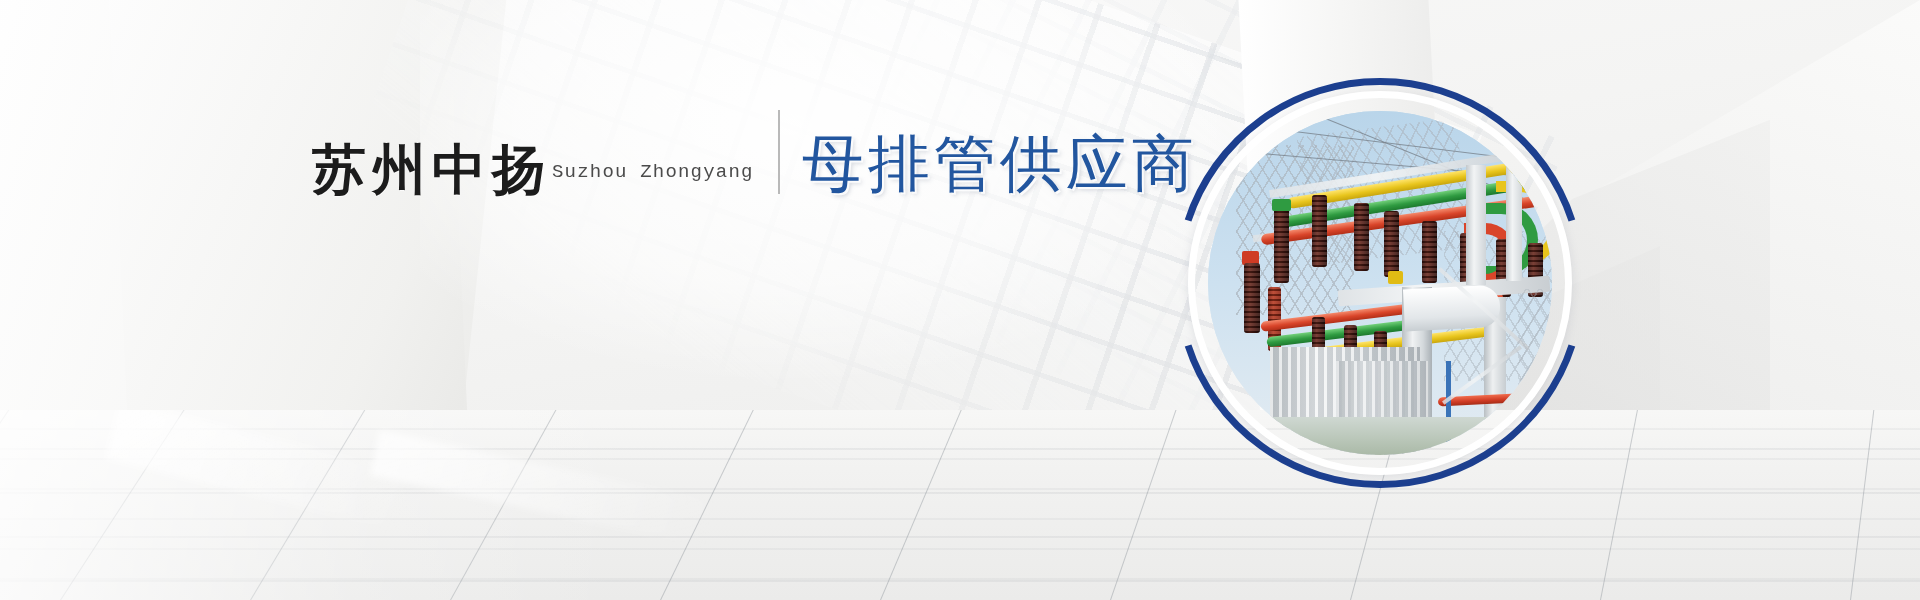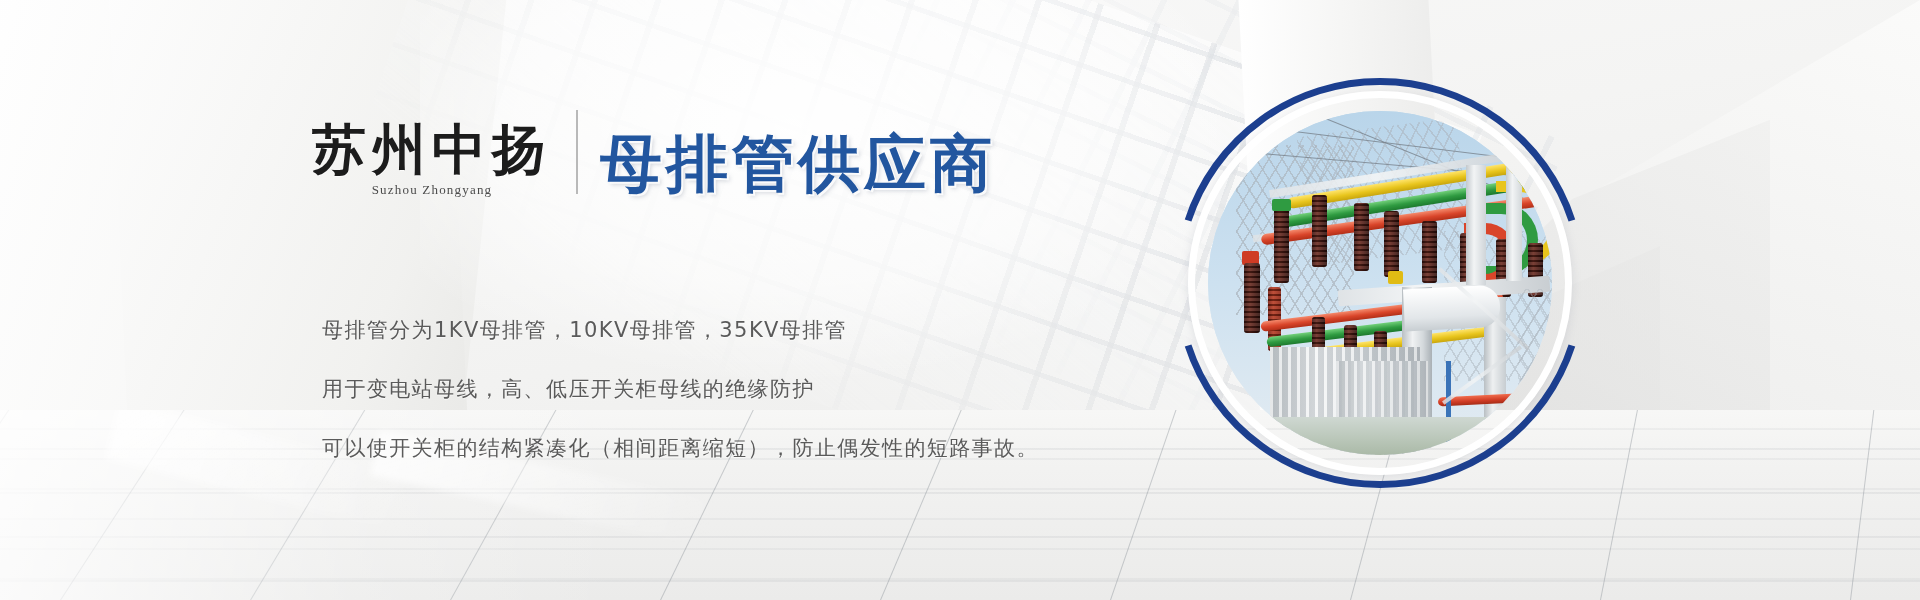--- a/index.html
+++ b/index.html
@@ -129,39 +129,39 @@
     filter:blur(3px);
   }
 
   
   .content { position:absolute; left:0; top:0; width:1920px; height:600px; }
 
   .brand-row {
     position:absolute; left:312px; top:110px;
     display:flex; align-items:flex-end;
   }
-  .brand-left { display:flex; flex-direction:column; align-items:center; }
+  .brand-left { display:flex; flex-direction:row; align-items:center; }
   .brand-cn {
     font-size:54px; font-weight:700; color:#1c1c1c;
     letter-spacing:6px; line-height:1.04;
     font-family:"DejaVu Sans","Liberation Sans",sans-serif;
     white-space:nowrap;
     text-shadow:0 1px 1px rgba(255,255,255,.8);
   }
   .brand-en {
-    font-size:13px; color:#4b4b4b; letter-spacing:1.2px;
-    font-family:Liberation Serif, serif;
+    font-size:19px; color:#4b4b4b; letter-spacing:1.2px;
+    font-family:Liberation Mono, monospace;
     margin-top:4px; white-space:nowrap;text-align:center;
   }
   .brand-div {
     width:2px; height:84px; background:#b9b9b9;
     margin:0 22px 4px 24px;
   }
   .headline {
-    font-size:62px; font-weight:700; color:#22569f;
+    font-size:62px; font-weight:400; color:#22569f;
     letter-spacing:4px; line-height:1.05; white-space:nowrap;
     font-family:"DejaVu Sans","Liberation Sans",sans-serif;
     text-shadow:2px 2px 0 rgba(255,255,255,.85), 3px 3px 4px rgba(120,130,150,.30);
     margin-bottom:2px;
   }
 
   .subbar {
     position:absolute; left:320px; top:240px;
     width:672px; height:52px;
     background:linear-gradient(90deg,#1268c6 0%,#2f7fd3 22%,#7fadde 55%,#c3d6ea 80%,rgba(238,240,240,0) 100%);
@@ -268,25 +268,20 @@
     <div class="brand-row">
       <div class="brand-left">
         <div class="brand-cn">苏州中扬</div>
         <div class="brand-en">Suzhou Zhongyang</div>
       </div>
       <div class="brand-div"></div>
       <div class="headline">母排管供应商</div>
     </div>
 
 
-    <div class="bullets">
-      <div class="bullet">母排管分为1KV母排管，10KV母排管，35KV母排管</div>
-      <div class="bullet">用于变电站母线，高、低压开关柜母线的绝缘防护</div>
-      <div class="bullet">可以使开关柜的结构紧凑化（相间距离缩短），防止偶发性的短路事故。</div>
-    </div>
 
     <div class="photo-wrap">
 
       <svg class="arc-svg" viewBox="0 0 410 410">
         <g fill="none" stroke="#1c3f8f" stroke-width="7" stroke-linecap="butt">
           <path d="M 205 3.5 A 201.5 201.5 0 0 1 396.9 142.5"></path>
           <path d="M 396.9 267.5 A 201.5 201.5 0 0 1 205 406.5"></path>
           <path d="M 205 406.5 A 201.5 201.5 0 0 1 13.1 267.5"></path>
           <path d="M 13.1 142.5 A 201.5 201.5 0 0 1 205 3.5"></path>
         </g>

